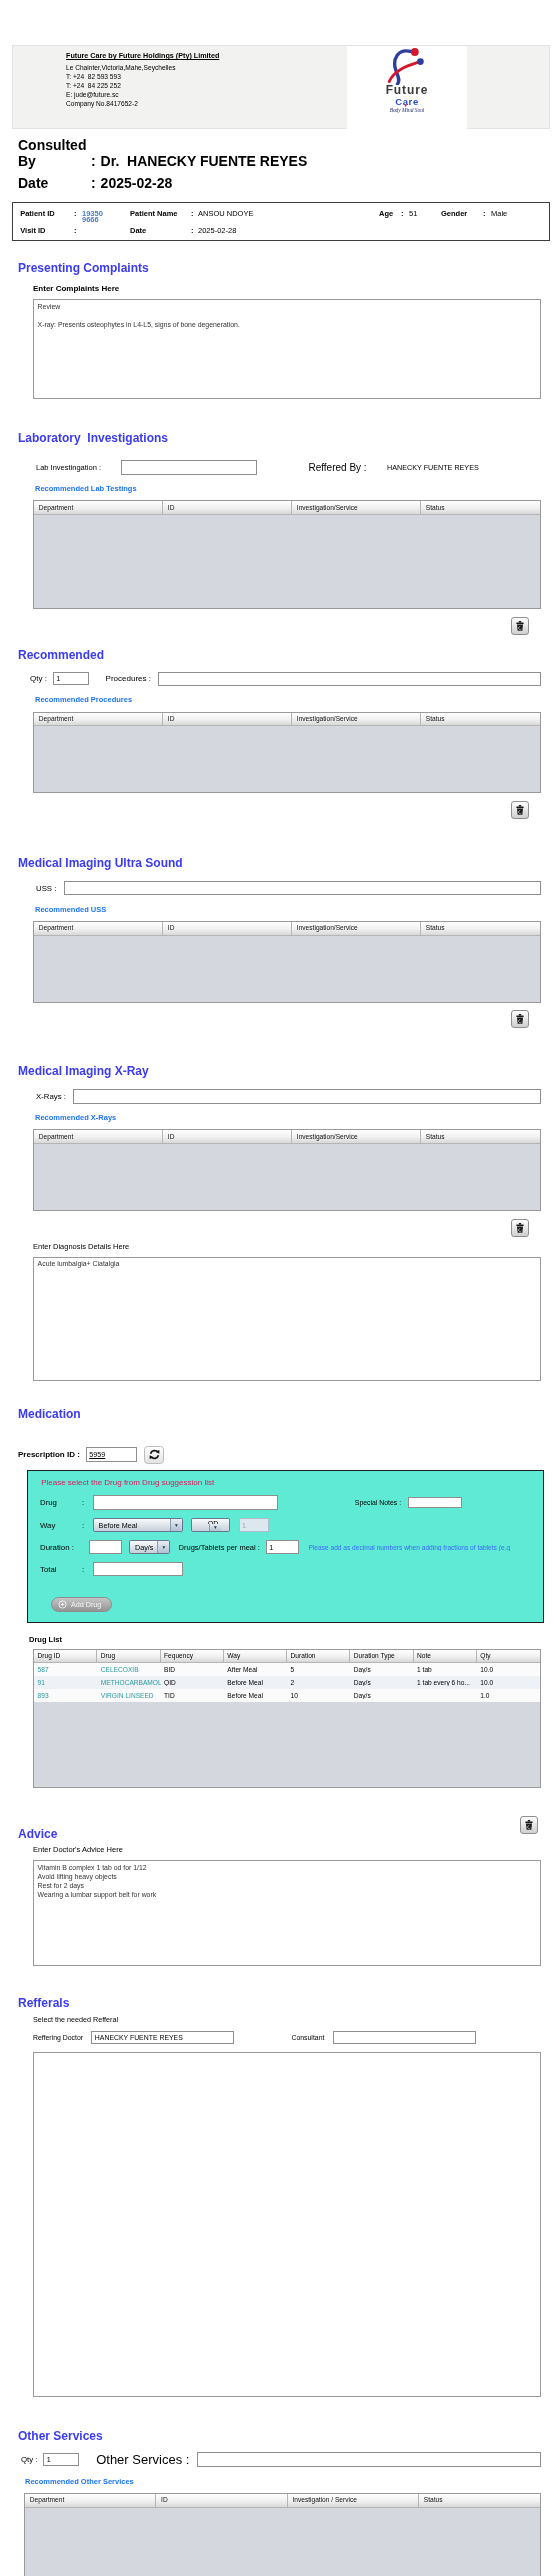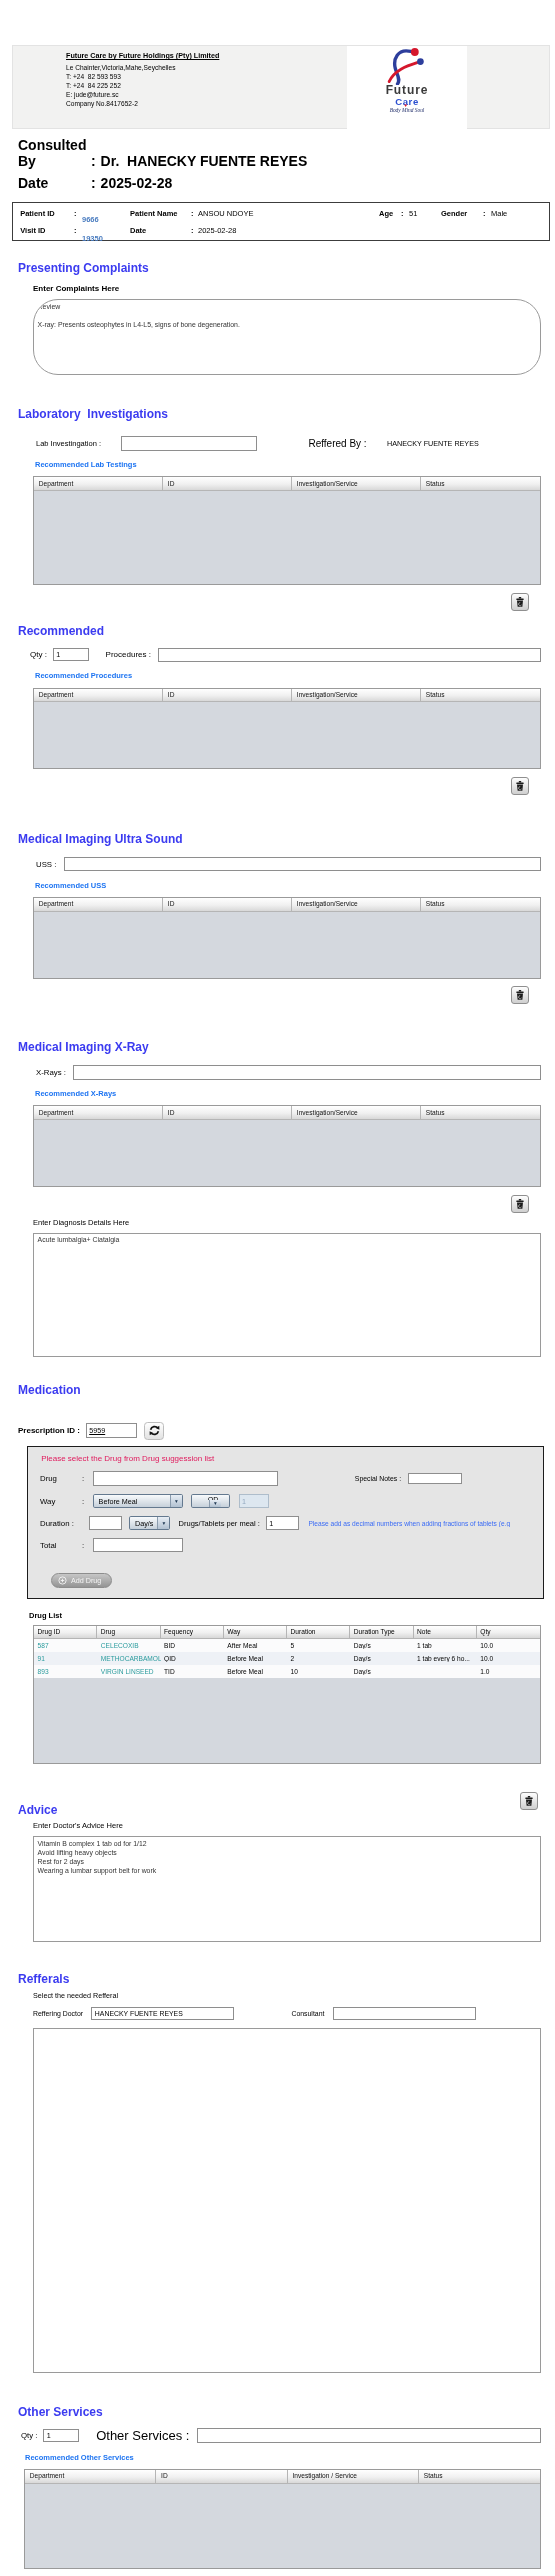--- a/index.html
+++ b/index.html
@@ -45,21 +45,21 @@
   .tb.grow{flex:1;margin-left:7.2px;margin-right:15px;}
   .tb.w310{width:185px;height:15.5px;}
   .tb.w90{width:54px;height:10.8px;margin-left:7.2px;font-size:6.6px;}
   .tb.w56{width:33px;}
   .tb.w55{width:33px;margin-left:6px;}
   .tb.w150t{width:90px;}
   .tb.w86{width:51px;margin-left:6px;text-decoration:underline;}
   .tb.w240{width:143px;margin-left:8.4px;height:13px;font-size:6.9px;}
   .tb.dis{background:#dde7f0;color:#93a9c0;border-color:#aebdcb;width:30px;margin-left:8.4px;}
   .ta{display:block;margin:6px 0 0 33px;width:508px;border:0.6px solid #9a9a9a;background:#fff;font-family:"Liberation Sans",sans-serif;font-size:6.9px;padding:1.8px 3.6px;box-sizing:border-box;resize:none;color:#333;line-height:9px;}
-  .ta.h172{height:76px;border-radius:25px;} .ta.h160{height:124px;} .ta.h177{height:106px;}
+  .ta.h172{height:100px;} .ta.h160{height:124px;} .ta.h177{height:106px;}
 
   
   .lab-row{display:flex;align-items:center;margin:15.5px 0 0 36px;font-size:7.5px;gap:12px;}
   .ref-lbl{margin-left:39px;font-size:10px;}
   .ref-val{margin-left:8.4px;font-size:7.2px;}
   .qty-row{display:flex;align-items:center;margin:9.6px 0 0 30px;font-size:8px;}
   .mid-lbl{margin-left:16.7px;}
   .uss-row{display:flex;align-items:center;margin:10.8px 0 0 36px;font-size:7.8px;}
 
   
@@ -75,21 +75,21 @@
   
   .trash-row{display:flex;justify-content:flex-end;margin:7.8px 27px 0 0;height:18px;}
   .trash-btn{width:18px;height:18px;border:0.6px solid #8f8f8f;border-radius:3px;background:linear-gradient(#fefefe,#cfcfcf);display:flex;align-items:center;justify-content:center;padding:0;cursor:pointer;}
   .trash-btn svg{width:12px;height:12px;}
   .refresh-btn{width:20.3px;height:18px;margin-left:7.2px;border:0.6px solid #bdbdbd;border-radius:3.6px;background:linear-gradient(#ffffff,#e2e2e2);display:flex;align-items:center;justify-content:center;padding:0;cursor:pointer;}
   .refresh-btn svg{width:13px;height:13px;}
 
   
   .presc-row{display:flex;align-items:center;margin:25px 0 0 18px;}
   .presc-lbl{font-size:8px;font-weight:bold;}
-  .med-panel{margin:6px 6px 0 27px;width:517px;border:1.2px solid #1c1c1c;box-sizing:border-box;padding:6px 0 9.6px 12px;background:#e5e5e5;}
+  .med-panel{margin:6px 6px 0 27px;width:517px;border:1.2px solid #1c1c1c;box-sizing:border-box;padding:6px 0 9.6px 12px;background:#5eead4;}
   .panel-note{color:#e0195c;font-size:8px;margin:1.2px 0 0 1.2px;}
   .mrow{display:flex;align-items:center;margin-top:7.8px;font-size:7.8px;}
   .mlbl{width:42px;}
   .mlbl2{width:49px;}
   .mcolon{width:10.8px;}
   .sn-lbl{margin-left:77px;font-size:6.9px;}
   .pm-lbl{margin-left:8.4px;font-size:7.5px;}
   .blue-note{margin-left:9.6px;font-size:6.6px;color:#3a6bf5;white-space:nowrap;overflow:hidden;flex:1;padding-right:3.6px;}
   .combo{display:inline-flex;align-items:center;justify-content:space-between;background:linear-gradient(#f8fafc,#c6d0da);border:0.6px solid #64798f;border-radius:1.8px;height:14.3px;padding:0 0 0 4.8px;font-size:7.2px;box-sizing:border-box;cursor:default;}
   .combo-txt{white-space:nowrap;overflow:hidden;}
@@ -172,21 +172,21 @@
     <span class="pb" style="left:178px;top:6px">:</span>
     <span class="pv" style="left:185px;top:6px">ANSOU NDOYE</span>
     <span class="pb" style="left:366px;top:6px">Age</span>
     <span class="pb" style="left:388px;top:6px">:</span>
     <span class="pv" style="left:396px;top:6px">51</span>
     <span class="pb" style="left:428px;top:6px">Gender</span>
     <span class="pb" style="left:470px;top:6px">:</span>
     <span class="pv" style="left:478px;top:6px">Male</span>
     <span class="pb" style="left:7.2px;top:23px">Visit ID</span>
     <span class="pb" style="left:61px;top:23px">:</span>
-    <span class="pv blue" style="left:69px;top:31px">19350</span>
+    <span class="pv blue" style="left:69px;top:6px">19350</span>
     <span class="pb" style="left:117px;top:23px">Date</span>
     <span class="pb" style="left:178px;top:23px">:</span>
     <span class="pv" style="left:185px;top:23px">2025-02-28</span>
   </div>
 
   <div class="h-wrap m-top34">
       <h2 class="h-sec">Presenting Complaints</h2>
     </div>
   <div class="sub-b">Enter Complaints Here</div>
   <textarea class="ta h172" spellcheck="false" style="">Review

